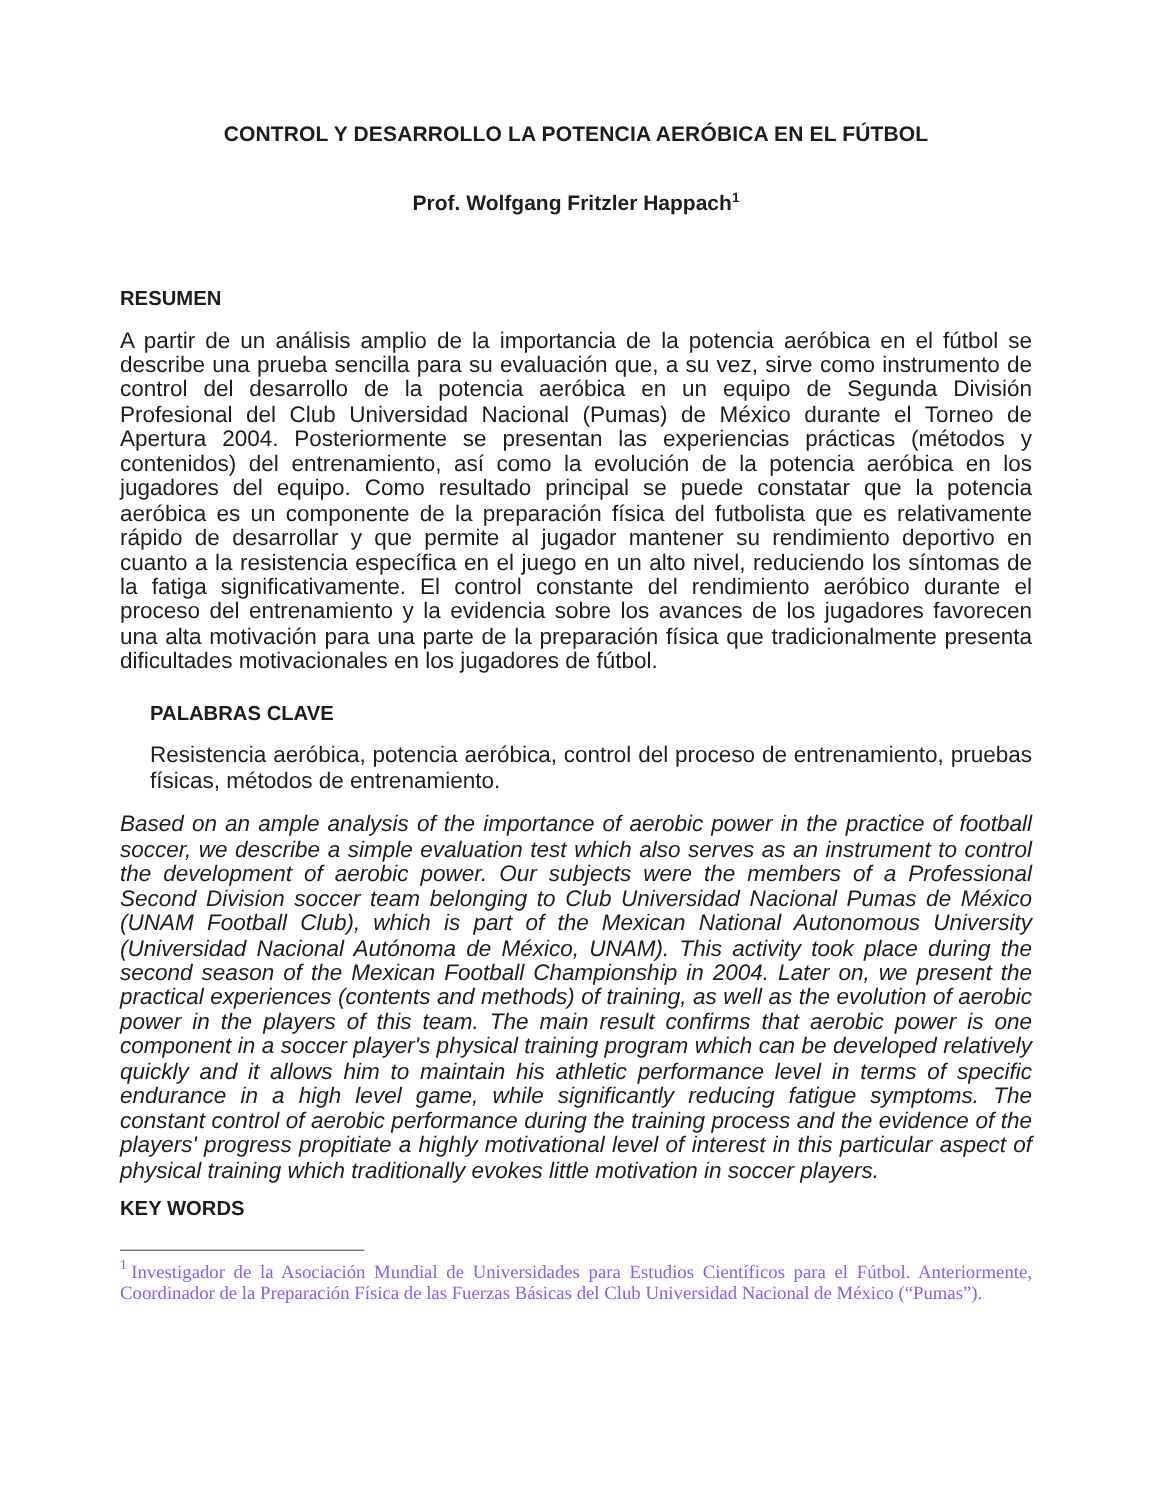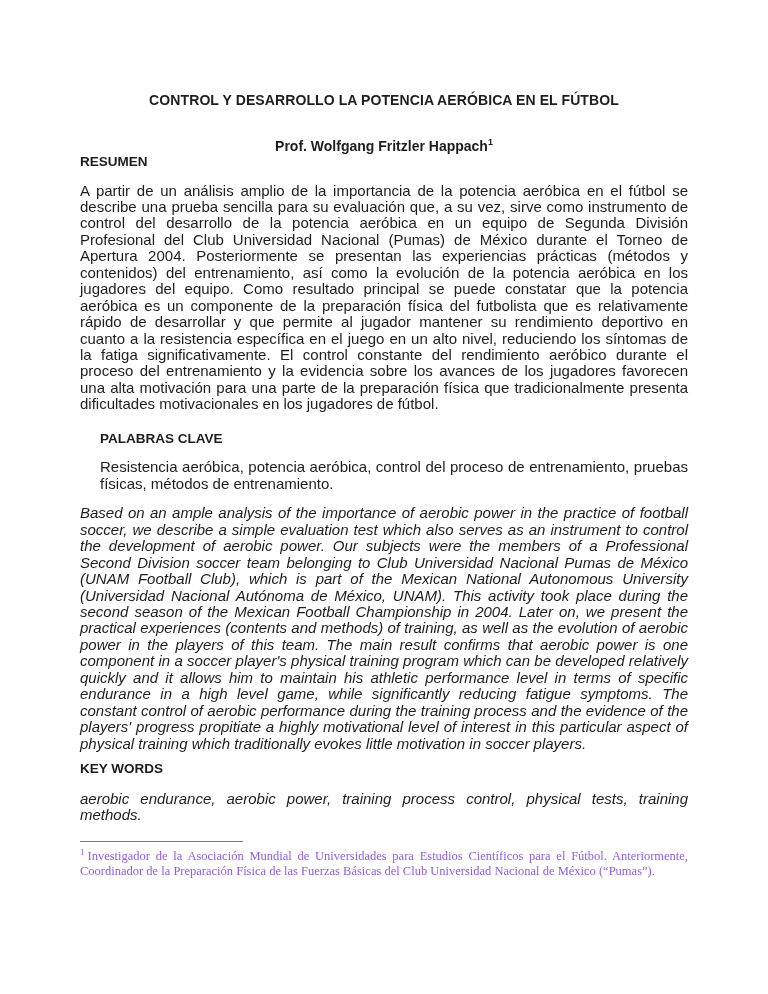--- a/index.html
+++ b/index.html
@@ -9,21 +9,21 @@
     height: 994px;
     margin: 0 auto;
     background: #ffffff;
     box-sizing: border-box;
     padding: 76px 80px 0 80px;
     font-family: "Liberation Sans", sans-serif;
     color: #1d1d1d;
     overflow: hidden;
   }
   .doc-title {
-    margin: 16px;
+    margin: 5px;
     font-size: 14px;
     font-weight: bold;
     text-align: center;
     line-height: 16.5px;
     letter-spacing: 0.1px;
   }
   .doc-author {
     margin: 29px 0 0 0;
     font-size: 14px;
     font-weight: bold;
@@ -40,21 +40,21 @@
     font-size: 13.5px;
     font-weight: bold;
     line-height: 16.5px;
   }
   .sec-body {
     margin: 12px 0 0 0;
     font-size: 15px;
     line-height: 16.45px;
     text-align: justify;
   }
-  .mt-resumen   { }
+  .mt-resumen   { margin-top: 48px; }
   .mt-palabras  { margin-top: 18px; margin-left: 20px; }
   .mt-summary   { margin-top: 17px; }
   .mt-keywords  { margin-top: 9px; }
   .sec-body.kw  { margin-top: 12px; margin-left: 20px; }
   .sec-body.p2  { margin-top: 13px; font-style: italic; }
   .footnote-sep {
     margin: 18px 0 0 0;
     width: 163px;
     border: none;
     border-top: 1.5px solid #7a7a7a;
@@ -88,20 +88,19 @@
     <p class="sec-heading mt-palabras">PALABRAS CLAVE</p>
     <p class="sec-body kw">Resistencia aeróbica, potencia aeróbica, control del proceso de entrenamiento, pruebas físicas, métodos de entrenamiento.</p>
   </div>
 
   <div>
     <p class="sec-body p2">Based on an ample analysis of the importance of aerobic power in the practice of football soccer, we describe a simple evaluation test which also serves as an instrument to control the development of aerobic power. Our subjects were the members of a Professional Second Division soccer team belonging to Club Universidad Nacional Pumas de México (UNAM Football Club), which is part of the Mexican National Autonomous University (Universidad Nacional Autónoma de México, UNAM). This activity took place during the second season of the Mexican Football Championship in 2004.  Later on, we present the practical experiences (contents and methods) of training, as well as the evolution of aerobic power in the players of this team. The main result confirms that aerobic power is one component in a soccer player's physical training program which can be developed relatively quickly and it allows him to maintain his athletic performance level in terms of specific endurance in a high level game, while significantly reducing fatigue symptoms.  The constant control of aerobic performance during the training process and the evidence of the players' progress propitiate a highly motivational level of interest in this particular aspect of physical training which traditionally evokes little motivation in soccer players.</p>
   </div>
 
   <div>
     <p class="sec-heading mt-keywords">KEY WORDS</p>
-    <p class="sec-body p2">aerobic endurance, aerobic power, training process control, physical tests, training methods.</p>
   </div>
 
   <hr class="footnote-sep">
 
   <p class="footnote"><sup>1</sup><span>Investigador de la Asociación Mundial de Universidades para Estudios Científicos para el Fútbol. Anteriormente, Coordinador de la Preparación Física de las Fuerzas Básicas del Club Universidad Nacional de México (“Pumas”).</span></p>
 
 </div>
 
 </body></html>

